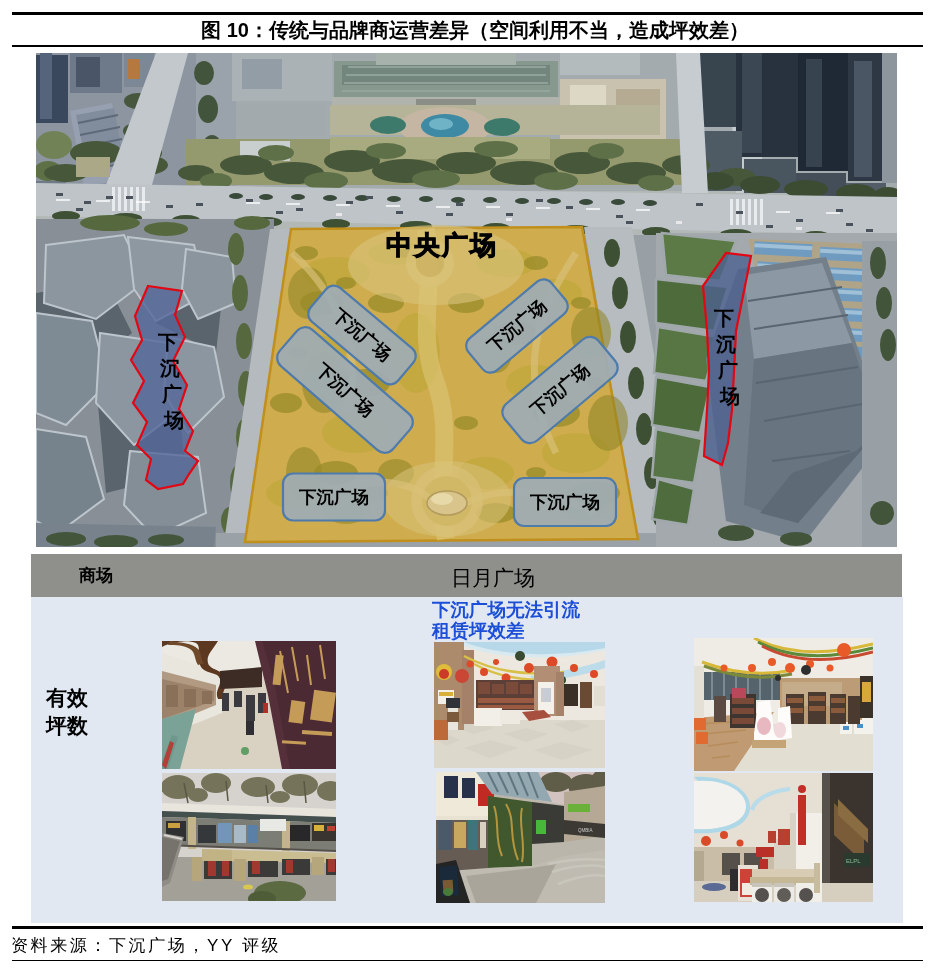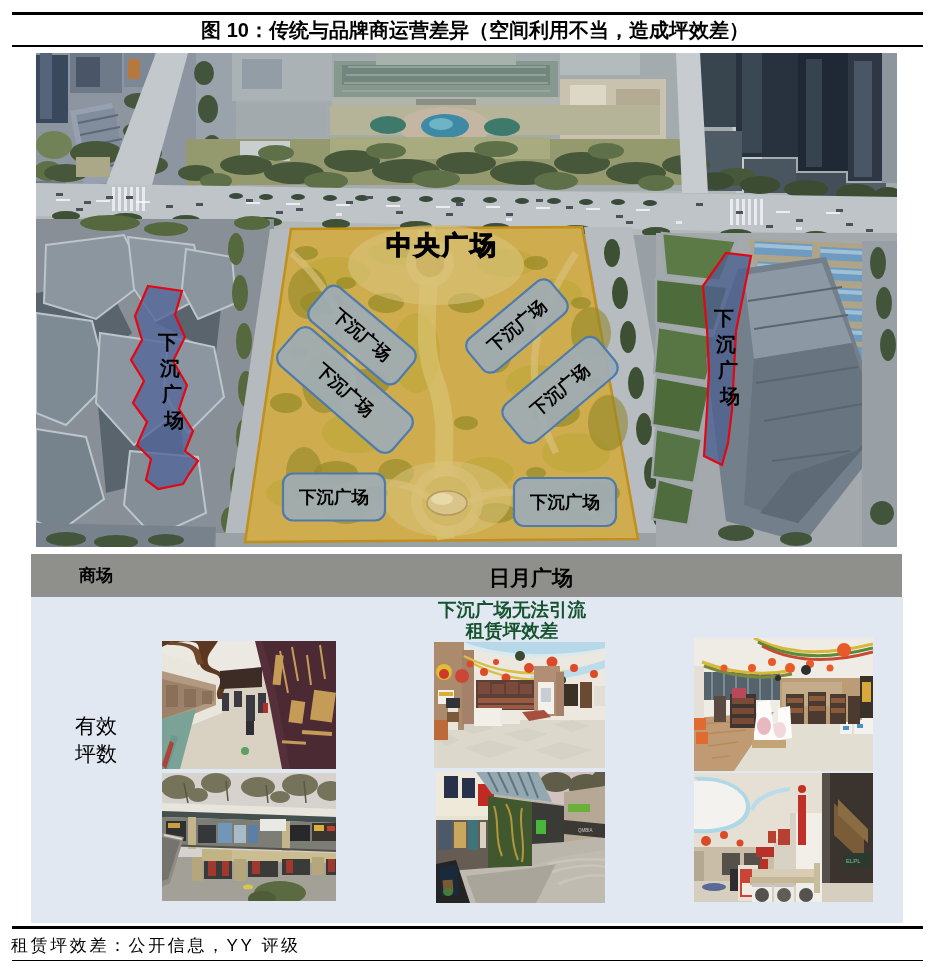--- a/index.html
+++ b/index.html
@@ -483,27 +483,27 @@
 <text x="694" y="350" font-size="20" font-weight="bold" fill="#000" text-anchor="middle">场</text>
 
 <text x="406" y="201" font-size="26" font-weight="bold" letter-spacing="2" fill="#000" stroke="#000" stroke-width="1" text-anchor="middle">中央广场</text>
 </svg>
 </div>
 
 <div class="abs" style="left:31px;top:554px;width:871px;height:43px;background:#8f8f8c;"></div>
 
 <div class="abs" style="left:31px;top:564px;width:130px;text-align:center;font-size:17px;font-weight:bold;color:#000;">商场</div>
 
-<div class="abs" style="left:413px;top:564px;width:160px;text-align:right;font-size:21px;font-weight:bold;color:#000;">日月广场</div>
+<div class="abs" style="left:413px;top:564px;width:160px;text-align:center;font-size:21px;font-weight:normal;color:#000;">日月广场</div>
 
 <div class="abs" style="left:31px;top:597px;width:872px;height:326px;background:#e1e8f2;"></div>
 
-<div class="abs" style="left:432px;top:599px;width:160px;text-align:center;font-size:18.5px;font-weight:bold;color:#14532d;line-height:21px;">下沉广场无法引流<br>租赁坪效差</div>
-
-<div class="abs" style="left:46px;top:712px;width:100px;text-align:center;font-size:21px;font-weight:normal;color:#000;line-height:28px;">有效<br>坪数</div>
+<div class="abs" style="left:432px;top:599px;width:160px;font-size:18.5px;font-weight:bold;color:#1d4ed8;line-height:21px;">下沉广场无法引流<br>租赁坪效差</div>
+
+<div class="abs" style="left:46px;top:684px;width:100px;font-size:21px;font-weight:bold;color:#000;line-height:28px;">有效<br>坪数</div>
 
 <div class="abs" style="left:162px;top:641px;width:174px;height:128px;filter:blur(0.5px);">
 <svg width="174" height="128" viewBox="0 0 174 128">
 
 <rect width="174" height="128" fill="#d9d2c3"></rect>
 
 <polygon points="0,0 120,0 112,30 60,42 0,38" fill="#ebe9e2"></polygon>
 <polygon points="0,12 60,32 60,72 0,96" fill="#e9e6de"></polygon>
 
 <polygon points="0,30 54,44 54,64 0,86" fill="#b29a82"></polygon>
@@ -919,15 +919,15 @@
 </g>
 <g fill="#b84030">
         <rect x="84" y="56" width="12" height="16"></rect>
         <rect x="74" y="58" width="8" height="12"></rect>
       </g>
 <rect x="120" y="90" width="6" height="30" fill="#c8bc9e"></rect>
 </svg></div>
 
 <div class="abs" style="left:12px;top:926px;width:911px;height:2.5px;background:#000;"></div>
 
-<div class="abs" style="left:11px;top:934px;font-size:17px;letter-spacing:2.6px;color:#000;">租赁坪效差：公开信息，YY 评级</div>
+<div class="abs" style="left:11px;top:934px;font-size:17px;letter-spacing:2.6px;color:#000;">资料来源：下沉广场，YY 评级</div>
 
 <div class="abs" style="left:12px;top:959.5px;width:911px;height:1.5px;background:#000;"></div>
 
 </body></html>

